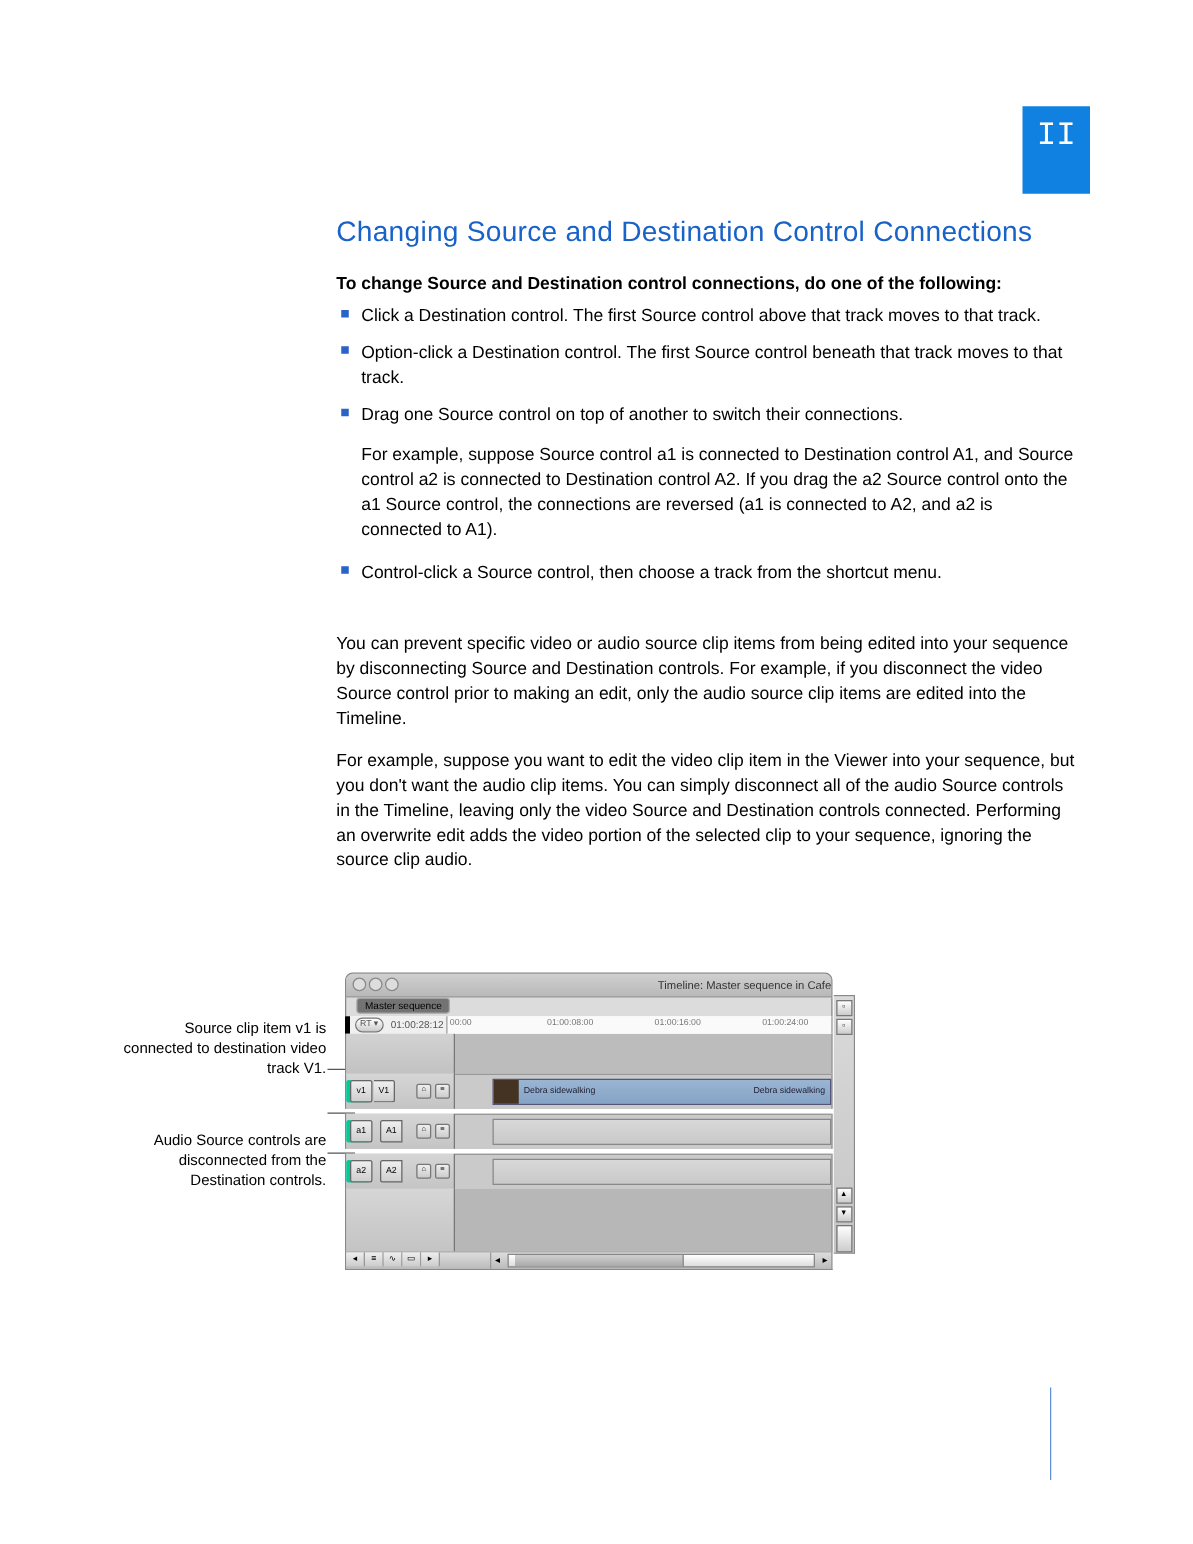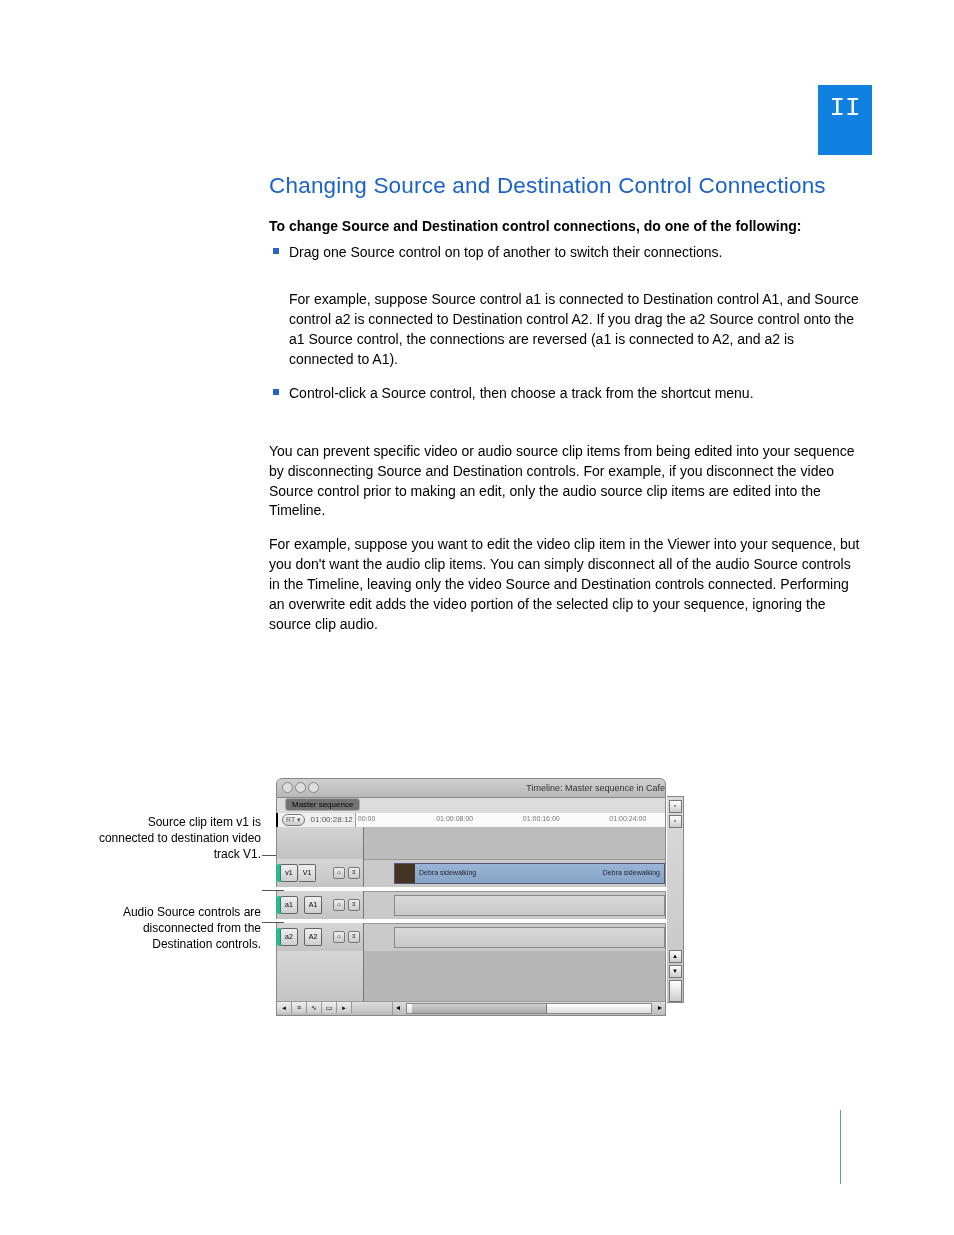--- a/index.html
+++ b/index.html
@@ -5,34 +5,34 @@
 body{margin:0;background:#fff;font-family:"Myriad Pro","Segoe UI","Helvetica Neue",Arial,sans-serif;font-size:14px;color:#000;line-height:1.45}
 .page{position:relative;width:954px;height:1235px;margin:0 auto}
 .tab{position:absolute;top:85px;right:82px;width:54px;height:70px;background:#1081e0;color:#fff;font-family:Liberation Mono, monospace;font-size:26px;text-align:center;padding-top:5px;box-sizing:border-box;font-weight:normal}
 .content{position:absolute;left:269px;right:93px;top:170px}
 h2{font-family:"Myriad Pro","Segoe UI","Helvetica Neue",Arial,sans-serif;font-weight:normal;color:#1962c8;font-size:22.5px;margin:0 0 3px 0;letter-spacing:0.2px}
 p{margin:0 0 14px 0;font-size:14px;line-height:1.42}
 .bold{font-weight:bold;margin:14px 0 6px 0}
 ul.bullets{list-style:none;padding:0;margin:0 0 20px 0}
 ul.bullets>li{position:relative;padding-left:20px;margin-bottom:10px;line-height:1.42}
 ul.bullets>li::before{content:"";position:absolute;left:4px;top:5px;width:6px;height:6px;background:#2a62c8}
-ul.bullets>li .followup{margin-top:28px}
+ul.bullets>li .followup{margin-top:12px}
 .sec2{margin-top:38px}
 .figure-area{position:absolute;left:96px;top:778px;width:768px}
 .callouts{position:absolute;left:0;top:36px;width:165px;text-align:right;font-size:12px;line-height:1.35;color:#000}
 .callout1{position:absolute;top:0;width:165px;right:0}
 .callout2{position:absolute;top:90px;width:165px;right:0}
 .line{position:absolute;height:1px;background:#555}
 .timeline{position:absolute;left:180px;top:0;width:390px;box-sizing:border-box}
 .tl-top{height:18px;background:linear-gradient(#d0d0d0,#b8b8b8);border:1px solid #888;border-radius:6px 6px 0 0;position:relative;font-size:9px;color:#333;text-align:right;line-height:18px}
 .tl-dots{position:absolute;left:5px;top:3px;display:flex;gap:2px}
 .tl-dots span{width:9px;height:9px;border:1px solid #888;border-radius:50%;background:#ddd}
 .tl-tab{height:15px;background:#dcdcdc;border-left:1px solid #888;border-right:1px solid #888;font-size:9px;padding-left:8px;line-height:15px}
 .tl-tab span{display:inline-block;background:#737373;border:1px solid #aaa;border-radius:3px;padding:0 6px;font-size:8px;line-height:11px;position:relative;top:-1px}
-.tl-strip{height:14px;background:#f0f0f0;border-left:2px solid #000000;border-right:1px solid #888;display:flex;font-size:8px;color:#555;position:relative}
+.tl-strip{height:14px;background:#f0f0f0;border-left:4px solid #000000;border-right:1px solid #888;display:flex;font-size:8px;color:#555;position:relative}
 .rtbtn{margin-left:4px;margin-top:1px;background:linear-gradient(#fff,#ccc);border:1px solid #777;border-radius:6px;font-size:7px;padding:0 3px;height:10px;line-height:10px}
 .tc{margin-left:6px;line-height:14px}
 .ruler{flex:1;margin-left:2px;border-left:1px solid #999;position:relative;background:#fafafa}
 .ruler span{position:absolute;top:1px;font-size:7px;color:#777}
 .trackrow{height:28px;border-left:1px solid #888;border-right:1px solid #888;display:flex;background:#c0c0c0}
 .trackhead{width:86px;border-right:1px solid #777;background:linear-gradient(#d6d6d6,#c4c4c4);display:flex;align-items:center;font-size:8px;position:relative}
 .srcbtn{width:16px;height:16px;margin-left:3px;background:linear-gradient(#efefef,#cfcfcf);border:1px solid #666;border-radius:2px;font-size:7px;text-align:center;line-height:15px}
 .srcbtn.green{box-shadow:-3px 0 0 #0c9}
 .srcbtn.green.disc{margin-left:3px}
 .dstbtn{width:16px;height:16px;margin-left:1px;background:linear-gradient(#efefef,#cfcfcf);border:1px solid #666;border-left:none;border-radius:0 2px 2px 0;font-size:7px;text-align:center;line-height:15px}
@@ -64,20 +64,22 @@
 </head>
 <body>
 
 <div class="page">
   <div class="tab">II</div>
 
   <div class="content">
     <h2>Changing Source and Destination Control Connections</h2>
     <p class="bold">To change Source and Destination control connections, do one of the following:</p>
     <ul class="bullets">
+      <li><span>Click a Destination control. The first Source control above that track moves to that track.</span></li>
+      <li><span>Option-click a Destination control. The first Source control beneath that track moves to that track.</span></li>
       <li>
         <span>Drag one Source control on top of another to switch their connections.</span>
         <p class="followup">For example, suppose Source control a1 is connected to Destination control A1, and Source control a2 is connected to Destination control A2. If you drag the a2 Source control onto the a1 Source control, the connections are reversed (a1 is connected to A2, and a2 is connected to A1).</p>
       </li>
       <li><span>Control-click a Source control, then choose a track from the shortcut menu.</span></li>
     </ul>
 
     <div class="sec2">
       <p>You can prevent specific video or audio source clip items from being edited into your sequence by disconnecting Source and Destination controls. For example, if you disconnect the video Source control prior to making an edit, only the audio source clip items are edited into the Timeline.</p>
       <p>For example, suppose you want to edit the video clip item in the Viewer into your sequence, but you don't want the audio clip items. You can simply disconnect all of the audio Source controls in the Timeline, leaving only the video Source and Destination controls connected. Performing an overwrite edit adds the video portion of the selected clip to your sequence, ignoring the source clip audio.</p>

